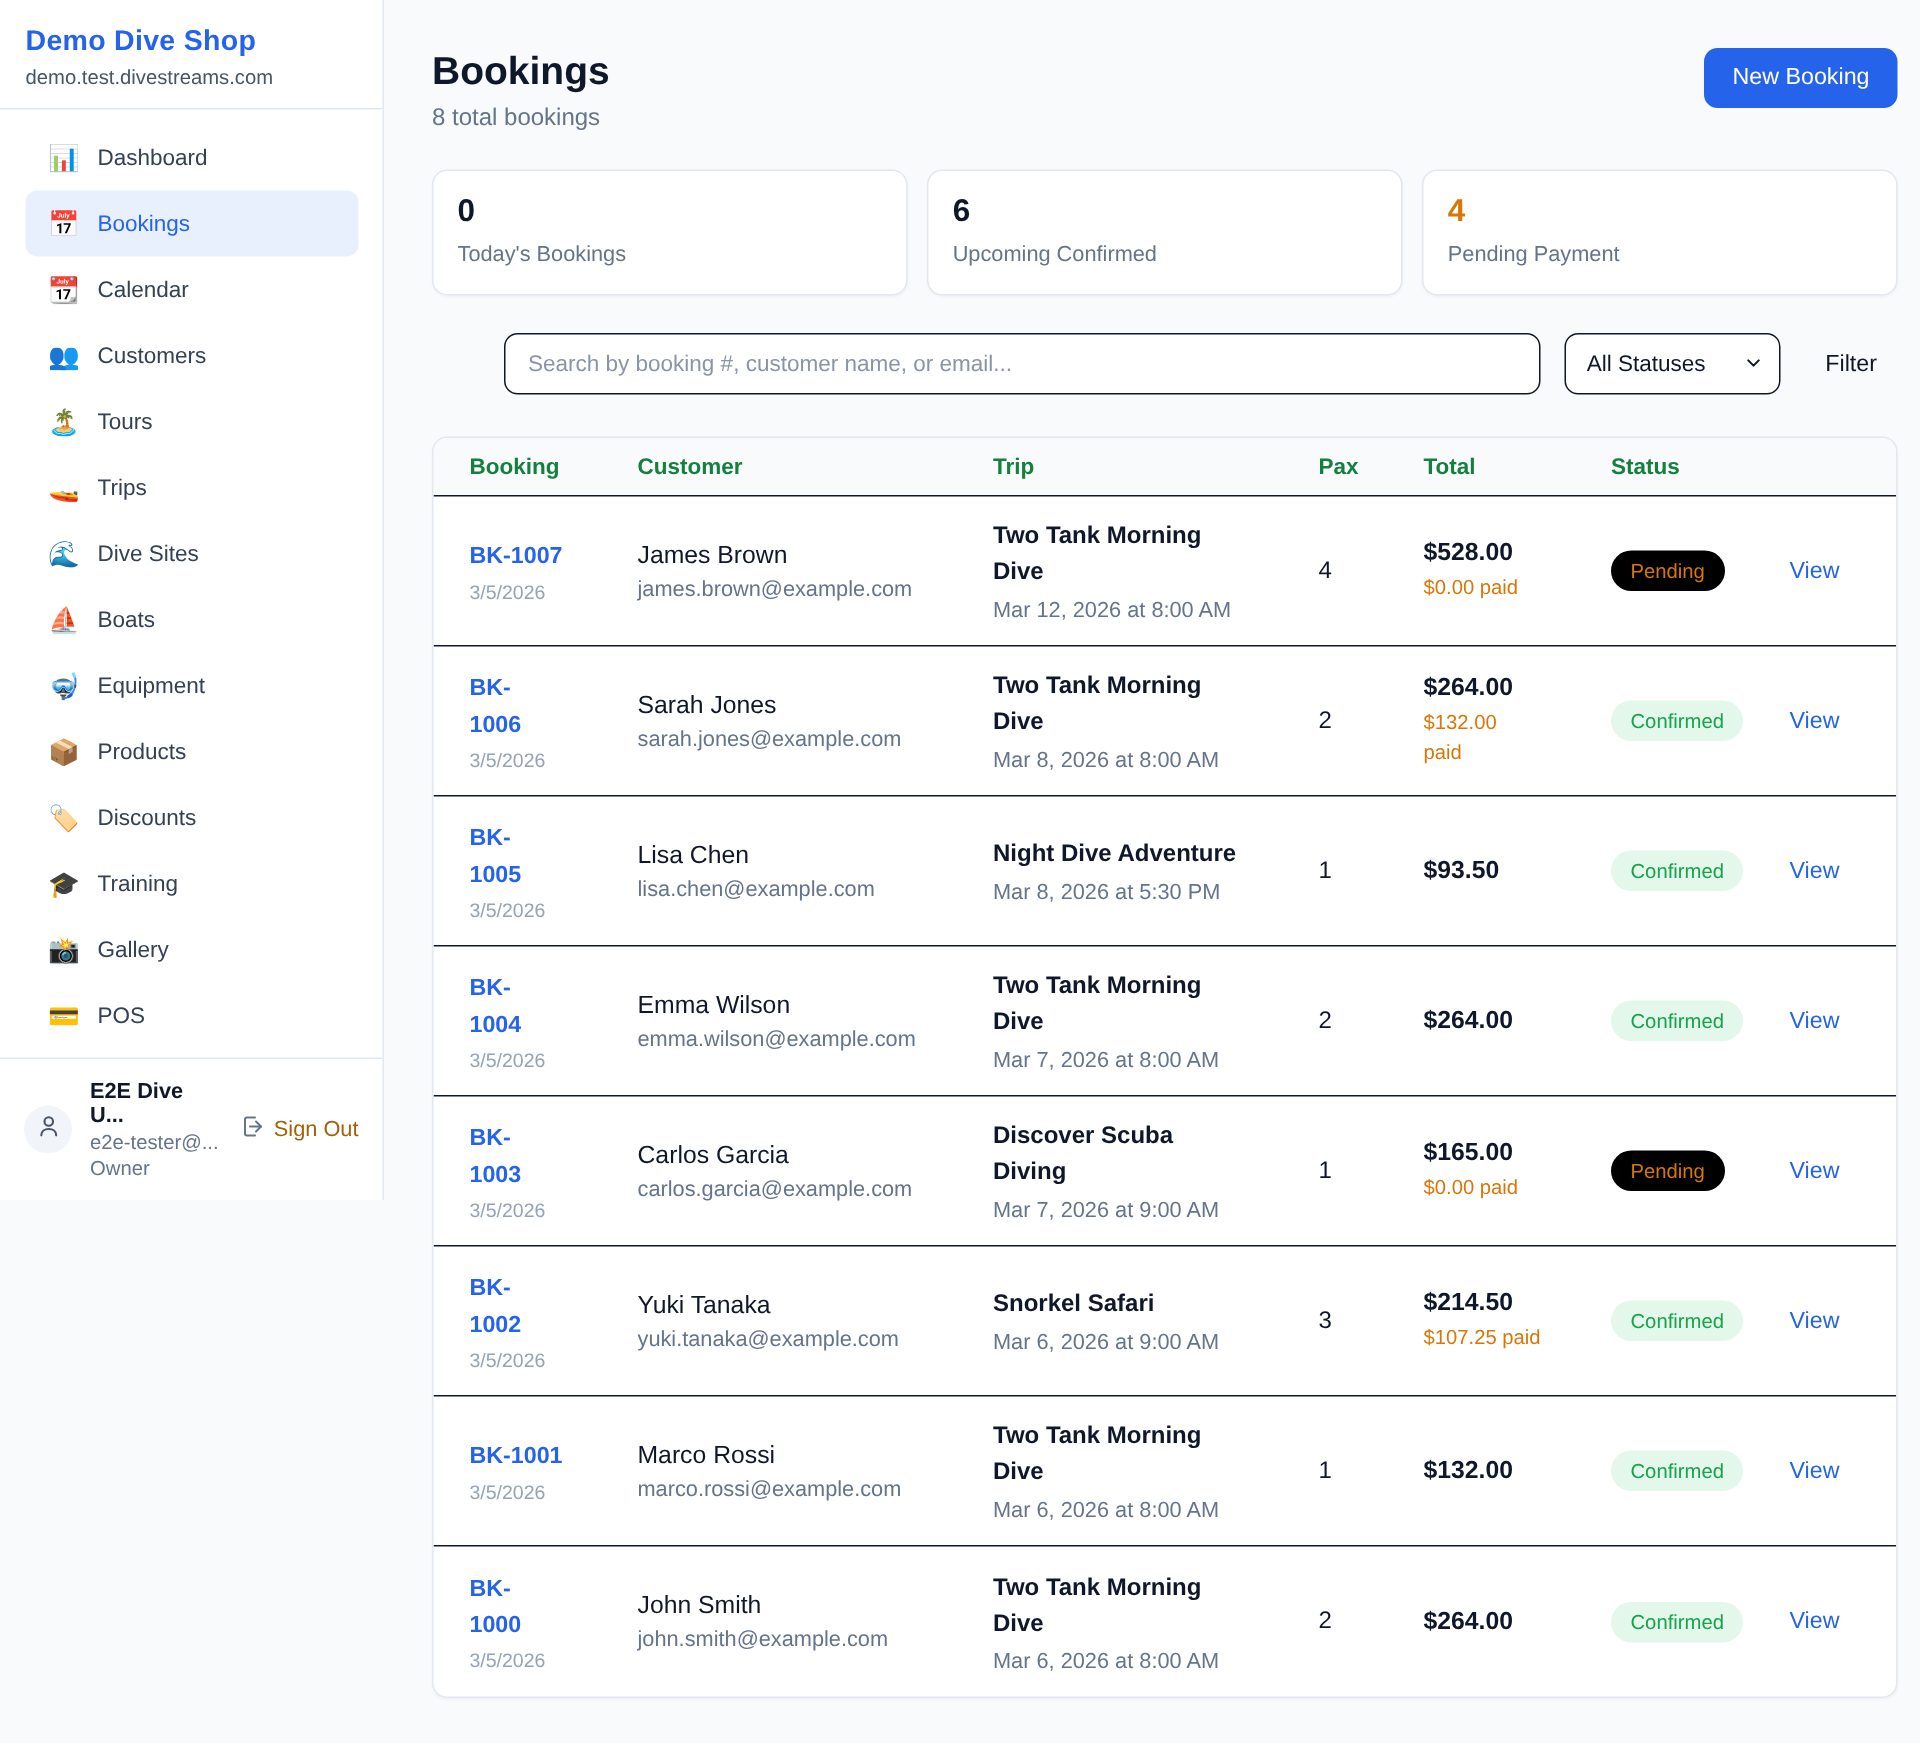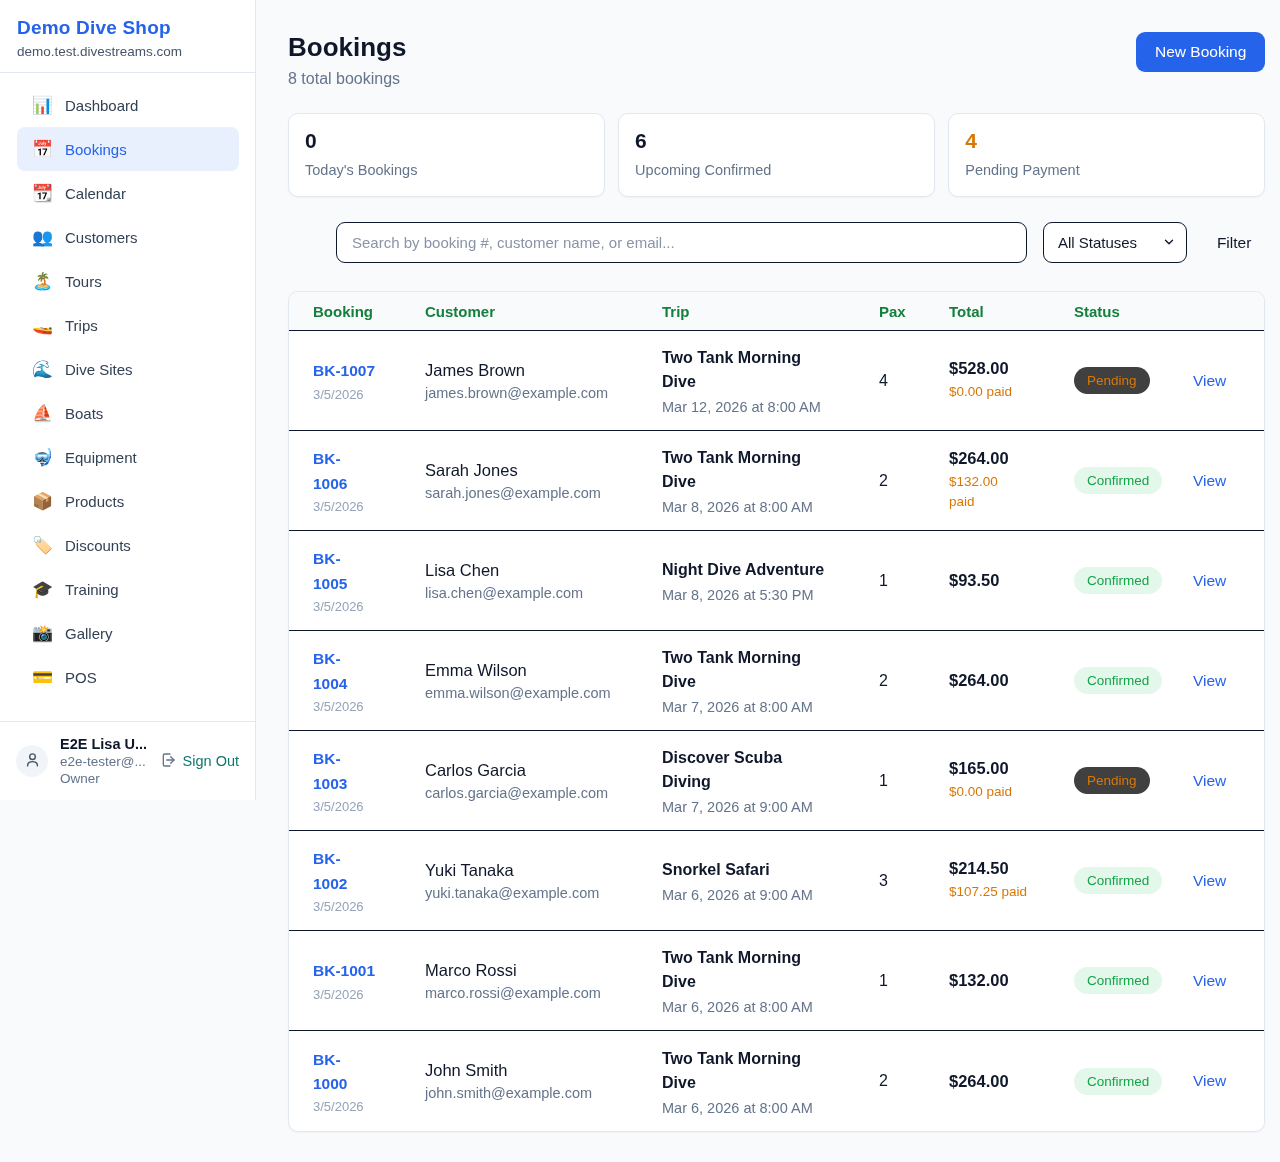--- a/index.html
+++ b/index.html
@@ -32,21 +32,21 @@
     align-items:center; gap:12px;
   }
   .avatar {
     width:32px; height:32px; border-radius:50%; background:#f1f5f9;
     display:flex; align-items:center; justify-content:center; flex-shrink:0;
   }
   .user-info { flex:1; min-width:0; }
   .user-name { font-size:14.5px; font-weight:700; color:#0f172a; }
   .user-email, .user-role { font-size:13.5px; color:#64748b; margin-top:2px; }
   .signout {
-    display:flex; align-items:center; gap:7px; color:#0f766e; font-size:14.5px;
+    display:flex; align-items:center; gap:7px; color:#a16207; font-size:14.5px;
     background:none; border:none; cursor:pointer; font-family:inherit; white-space:nowrap;
   }
 
   
   .main { flex:1; padding:32px 33px 0 32px; }
   .page-header { display:flex; justify-content:space-between; align-items:flex-start; }
   .page-title { font-size:26px; font-weight:700; color:#0f172a; }
   .page-subtitle { font-size:16px; color:#64748b; margin-top:7px; }
   .btn-primary {
     background:#2563eb; color:#ffffff; font-size:15.5px; font-weight:500;
@@ -100,21 +100,21 @@
   .cust-email { font-size:14.5px; color:#64748b; margin-top:5px; }
   .trip-name { font-size:16px; font-weight:600; color:#0f172a; line-height:1.5; }
   .trip-when { font-size:14.5px; color:#64748b; margin-top:5px; }
   .pax { font-size:16px; color:#0f172a; }
   .total { font-size:16.5px; font-weight:700; color:#0f172a; }
   .paid { font-size:13.5px; color:#d97706; margin-top:4px; line-height:1.45; }
   .badge {
     display:inline-block; font-size:13.5px; font-weight:500;
     padding:6px 13px; border-radius:999px;
   }
-  .badge.pending { color:#d97706; background:#404040; }
+  .badge.pending { color:#d97706; background:#000000; }
   .badge.confirmed { color:#16a34a; background:#e4f7eb; }
   .view-link { color:#2563eb; font-size:15.5px; font-weight:500; cursor:pointer; }
 </style>
 </head>
 <body>
 
 <div class="app">
 
   <aside class="sidebar">
     <div class="brand-block">
@@ -183,21 +183,21 @@
     <div class="user-block">
       <div class="avatar">
         <span>
           <svg width="17" height="17" viewBox="0 0 24 24" fill="none" stroke="#475569" stroke-width="2" stroke-linecap="round" stroke-linejoin="round">
             <circle cx="12" cy="8" r="4"></circle>
               <path d="M5 21c0-3.9 3.1-6 7-6s7 2.1 7 6"></path>
           </svg>
         </span>
       </div>
       <div class="user-info">
-        <div class="user-name">E2E Lisa U...</div>
+        <div class="user-name">E2E Dive U...</div>
         <div class="user-email">e2e-tester@...</div>
         <div class="user-role">Owner</div>
       </div>
       <button class="signout">
         <span>
           <svg width="16" height="16" viewBox="0 0 24 24" fill="none" stroke="#64748b" stroke-width="2" stroke-linecap="round" stroke-linejoin="round">
             <path d="M15 3H7a2 2 0 0 0-2 2v14a2 2 0 0 0 2 2h8"></path>
               <path d="M16 17l5-5-5-5"></path>
               <path d="M21 12H10"></path>
           </svg>

